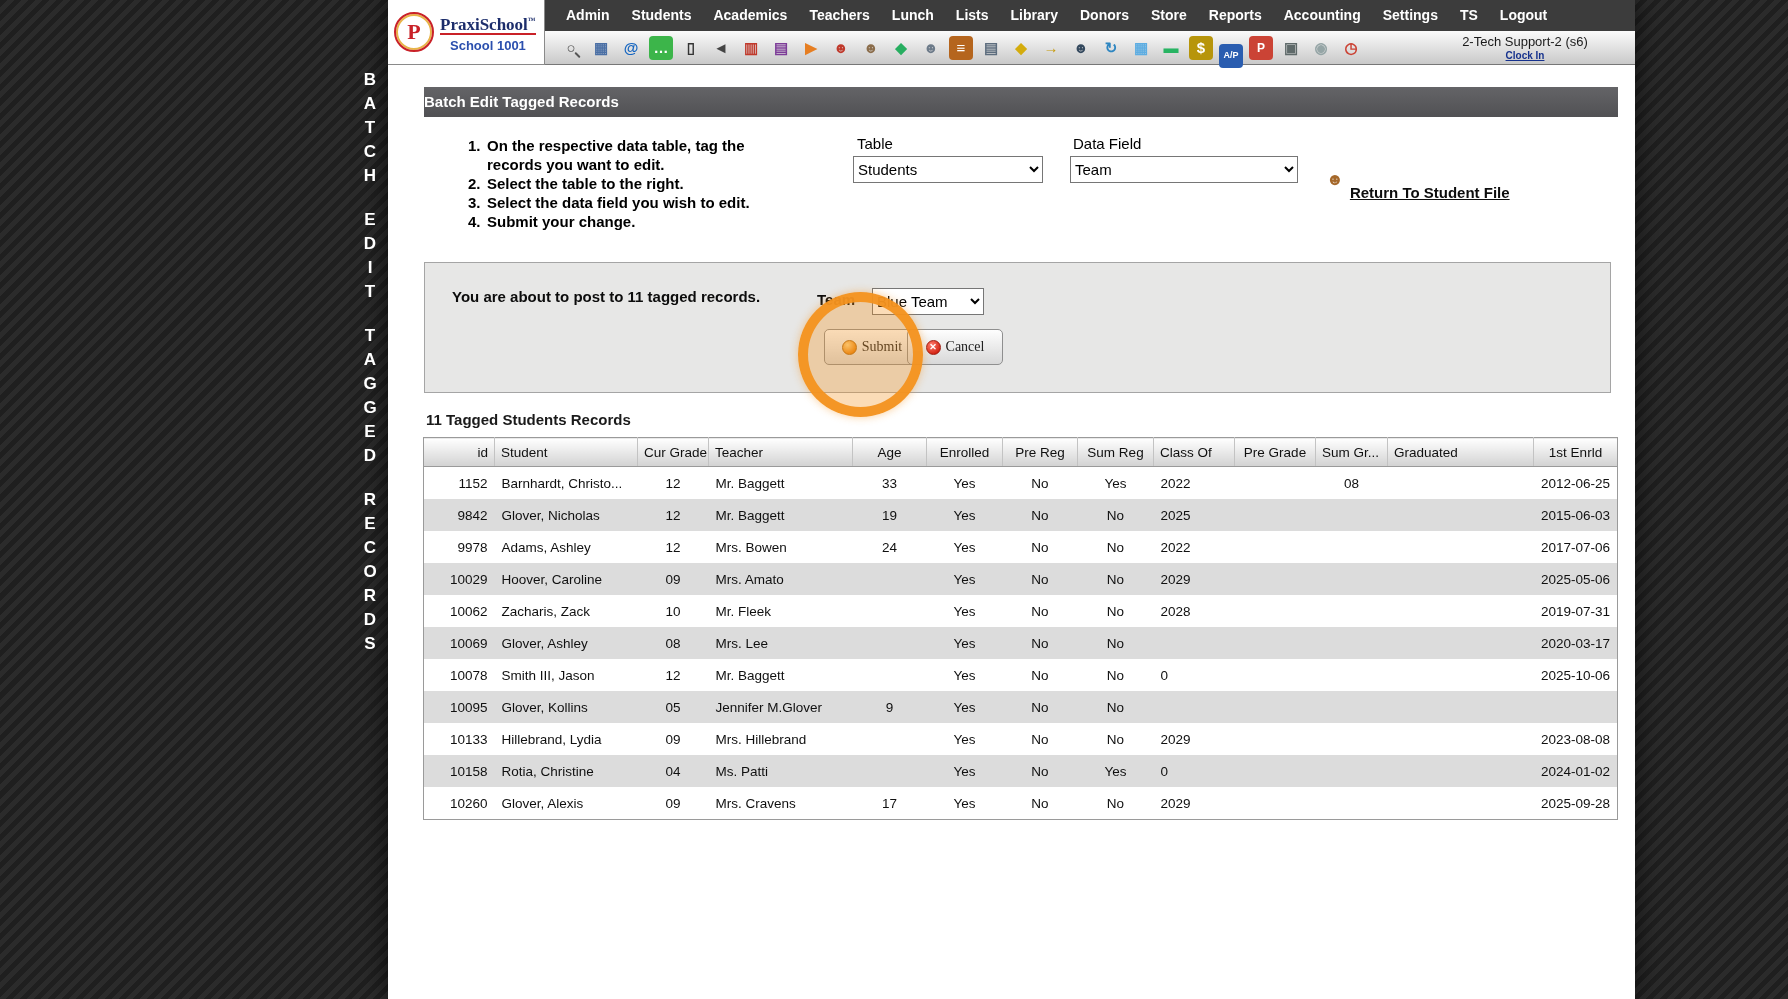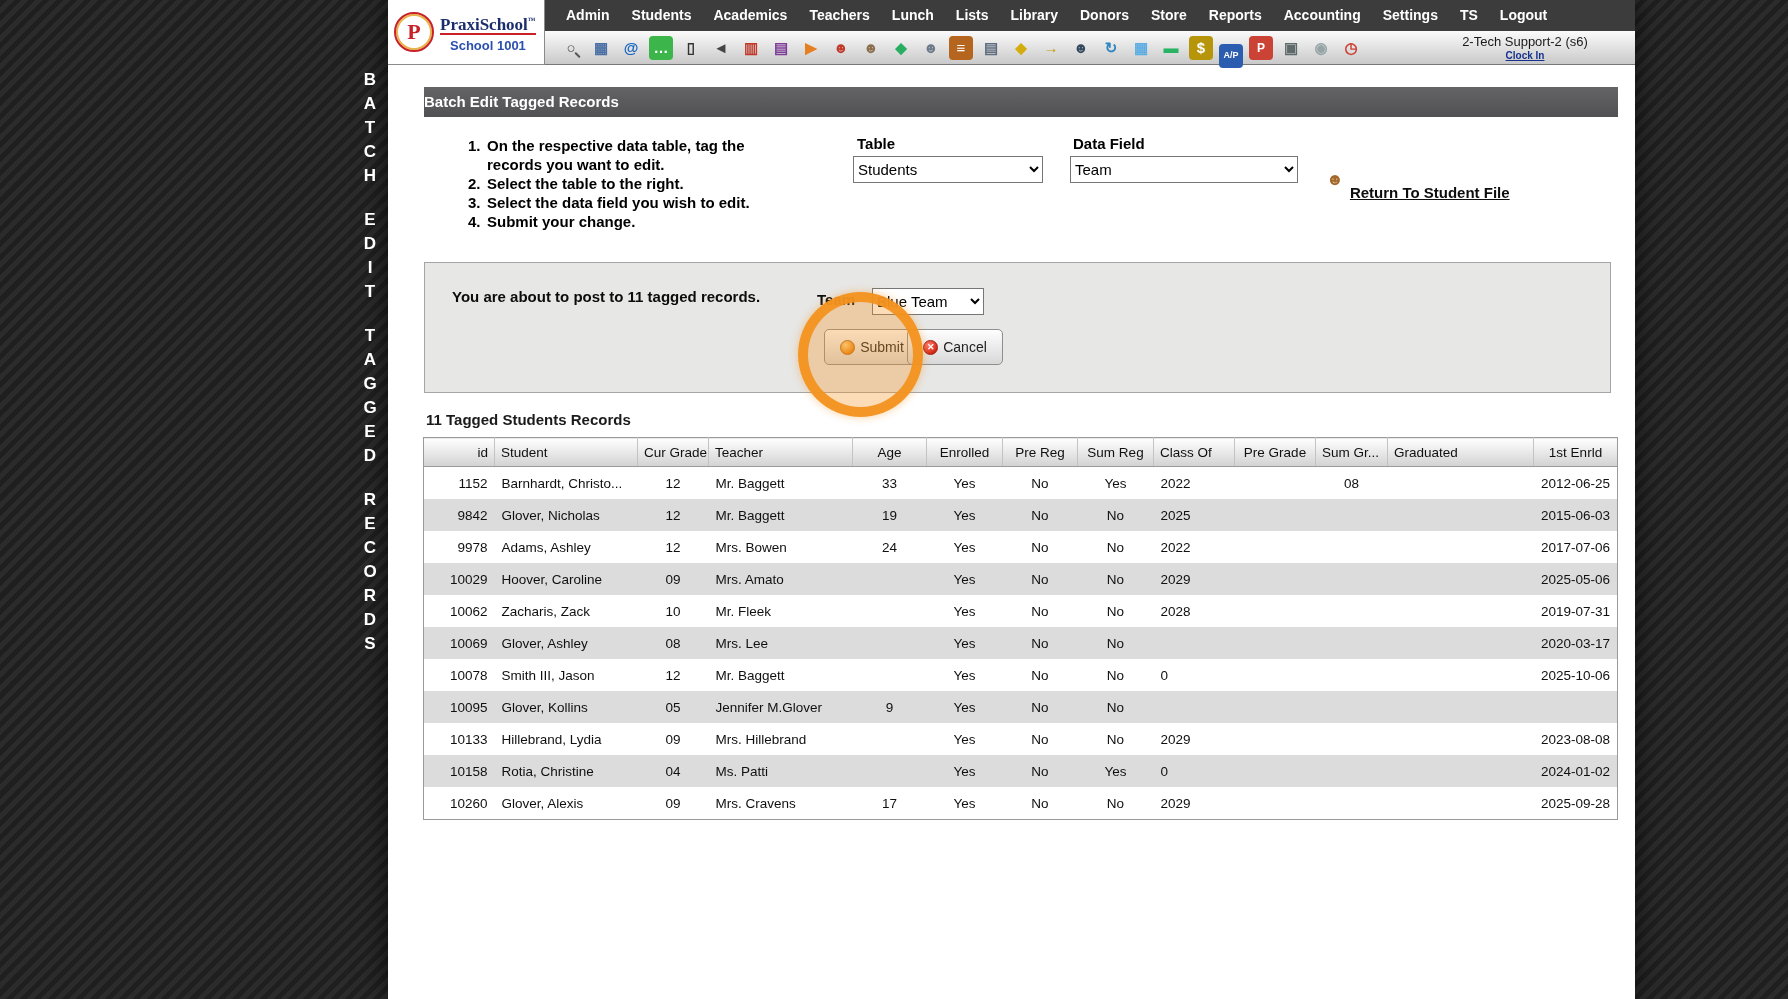--- a/index.html
+++ b/index.html
@@ -41,36 +41,36 @@
   
   .page-header{position:absolute;left:36px;top:87px;width:1194px;height:30px;background:linear-gradient(#646467,#515154);color:#fff;font-weight:bold;font-size:15px;line-height:30px;padding-left:0;box-sizing:border-box;}
 
   
   .instructions{position:absolute;left:80px;top:136px;width:330px;margin:0;padding:0;list-style:none;font-size:15px;font-weight:bold;line-height:19px;color:#000;}
   .instructions li{display:flex;}
   .instructions .num{width:19px;flex:0 0 auto;}
   .instructions .txt{flex:1;}
 
   
-  .field-label{position:absolute;font-size:15px;font-weight:bold;color:#000;}
+  .field-label{position:absolute;font-size:15px;font-weight:normal;color:#000;}
   .label-table{left:469px;top:135px;}
   .label-datafield{left:685px;top:135px;}
   select{font-family:"Liberation Sans",sans-serif;font-size:15px;height:27px;border:1px solid #767676;background:#fff;box-sizing:border-box;}
   .select-table{position:absolute;left:465px;top:156px;width:190px;}
   .select-datafield{position:absolute;left:682px;top:156px;width:228px;}
   .return-link{position:absolute;left:938px;top:158px;display:flex;align-items:center;gap:6px;cursor:pointer;color:#0d0d0d;font-size:15px;font-weight:bold;text-decoration:none;}
   .person-icon{font-size:17px;color:#a5682a;line-height:1;}
   .return-text{text-decoration:underline;margin-top:26px;}
 
   
   .post-panel{position:absolute;left:36px;top:262px;width:1187px;height:131px;background:var(--panel-bg,#e7e7e6);border:1px solid var(--panel-border,#a5a5a5);box-sizing:border-box;}
   .post-message{position:absolute;left:27px;top:25px;font-size:15px;font-weight:bold;color:#0c0c0c;}
   .team-label{position:absolute;left:392px;top:28px;font-size:15px;font-weight:bold;color:#0c0c0c;}
   .team-select{position:absolute;left:447px;top:25px;width:112px;}
-  .btn{position:absolute;width:96px;height:36px;border:1px solid #8f8f8f;border-radius:5px;background:linear-gradient(#fefefe,#d8d8d8);font-family:Liberation Sans, sans-serif;font-size:14px;color:#222;display:flex;align-items:center;justify-content:center;gap:5px;cursor:pointer;padding:0;}
+  .btn{position:absolute;width:96px;height:36px;border:1px solid #8f8f8f;border-radius:5px;background:linear-gradient(#fefefe,#d8d8d8);font-family:Liberation Serif, serif;font-size:14px;color:#222;display:flex;align-items:center;justify-content:center;gap:5px;cursor:pointer;padding:0;}
   .submit-btn{left:399px;top:66px;}
   .cancel-btn{left:482px;top:66px;}
   .btn-ico{width:15px;height:15px;border-radius:50%;flex:0 0 auto;display:flex;align-items:center;justify-content:center;box-sizing:border-box;}
   .submit-ico{background:radial-gradient(circle at 35% 30%,#ffd98e,#e8820e 75%);border:1px solid #b06a12;}
   .cancel-ico{background:radial-gradient(circle at 35% 30%,#ff7b6e,#d32413 75%);border:1px solid #9e1a0e;color:#fff;font-size:9px;font-weight:bold;line-height:1;}
 
   
   .highlight-circle{position:absolute;left:410px;top:292px;width:105px;height:105px;border-radius:50%;border:10px solid rgba(243,146,31,.95);background:rgba(243,146,31,.32);box-shadow:0 0 8px rgba(243,146,31,.45);z-index:6;pointer-events:none;}
 
   

